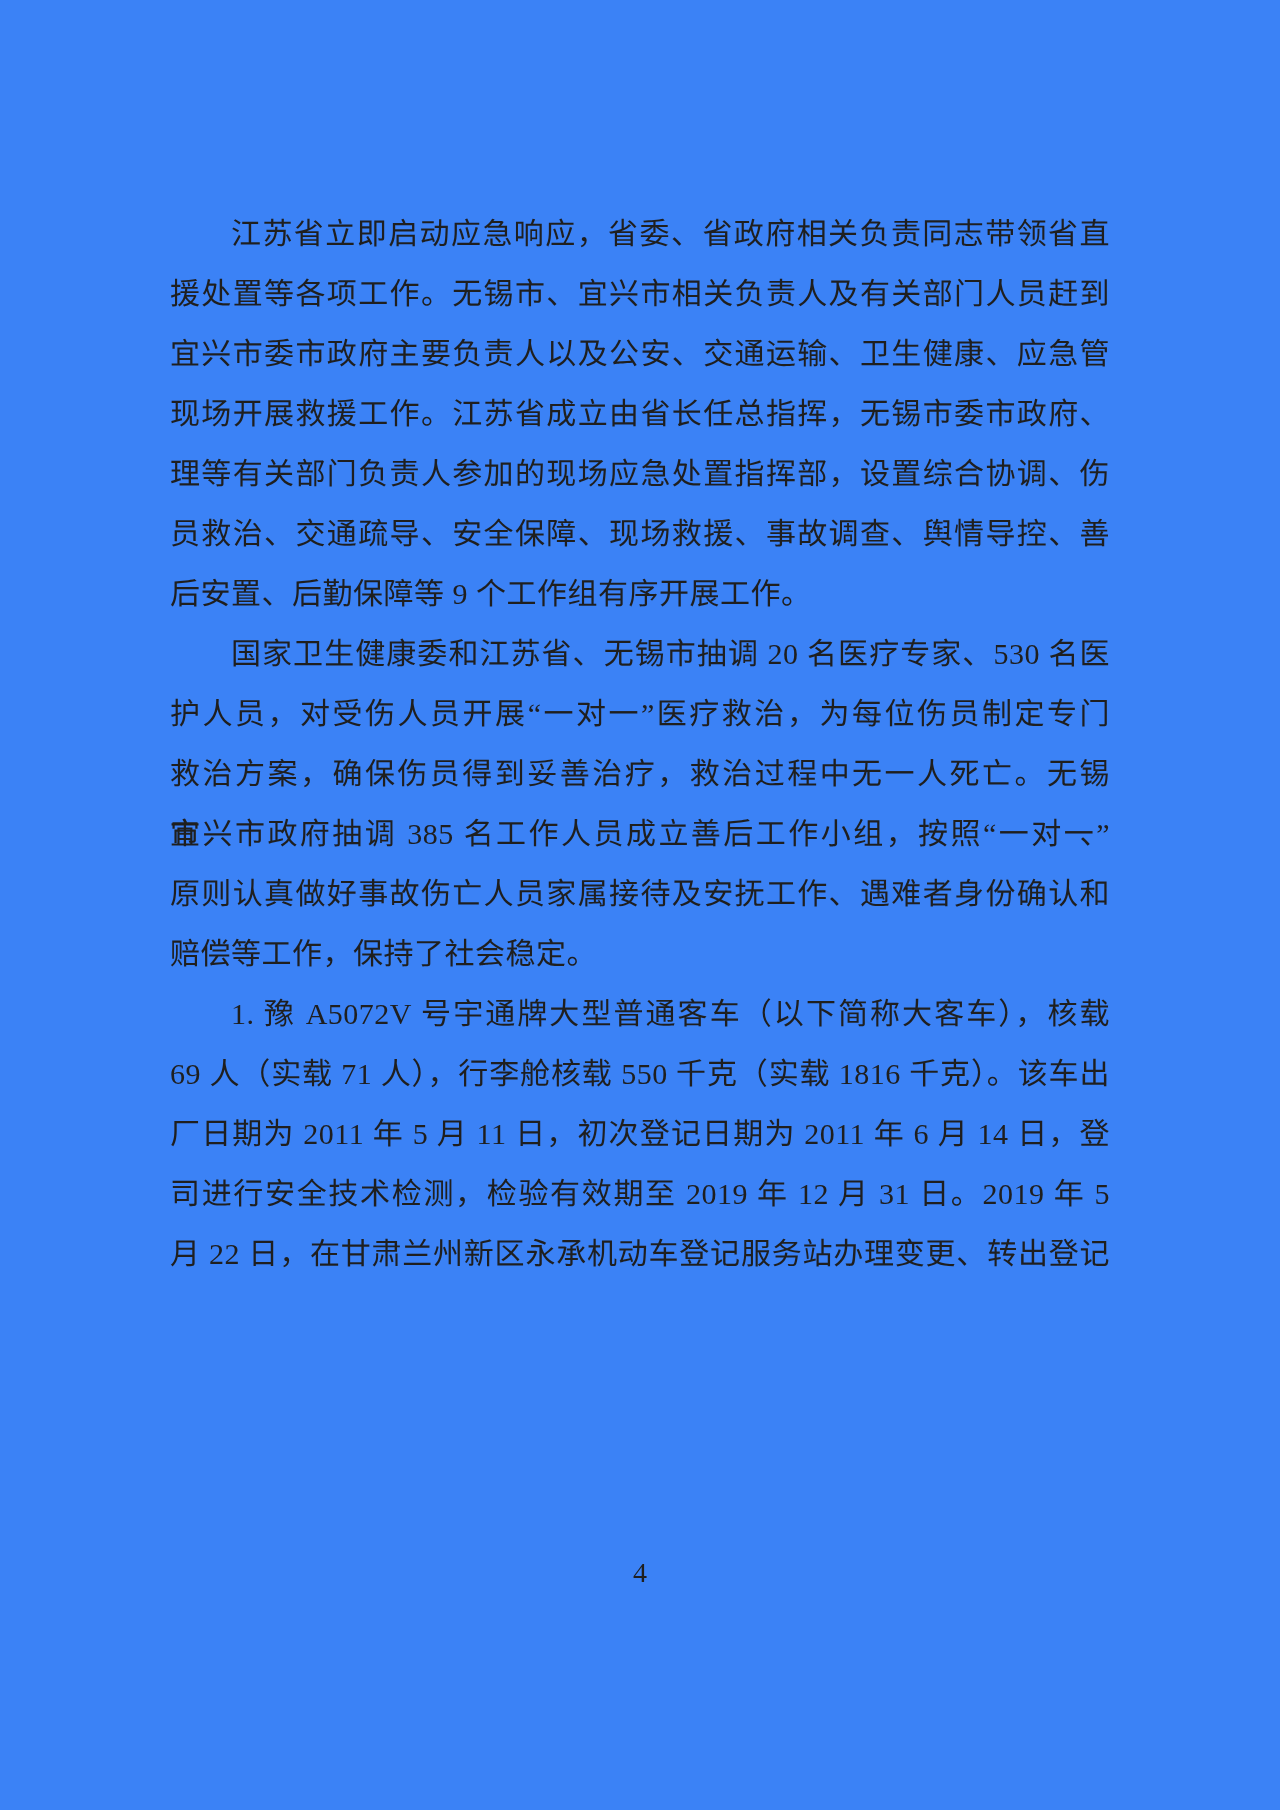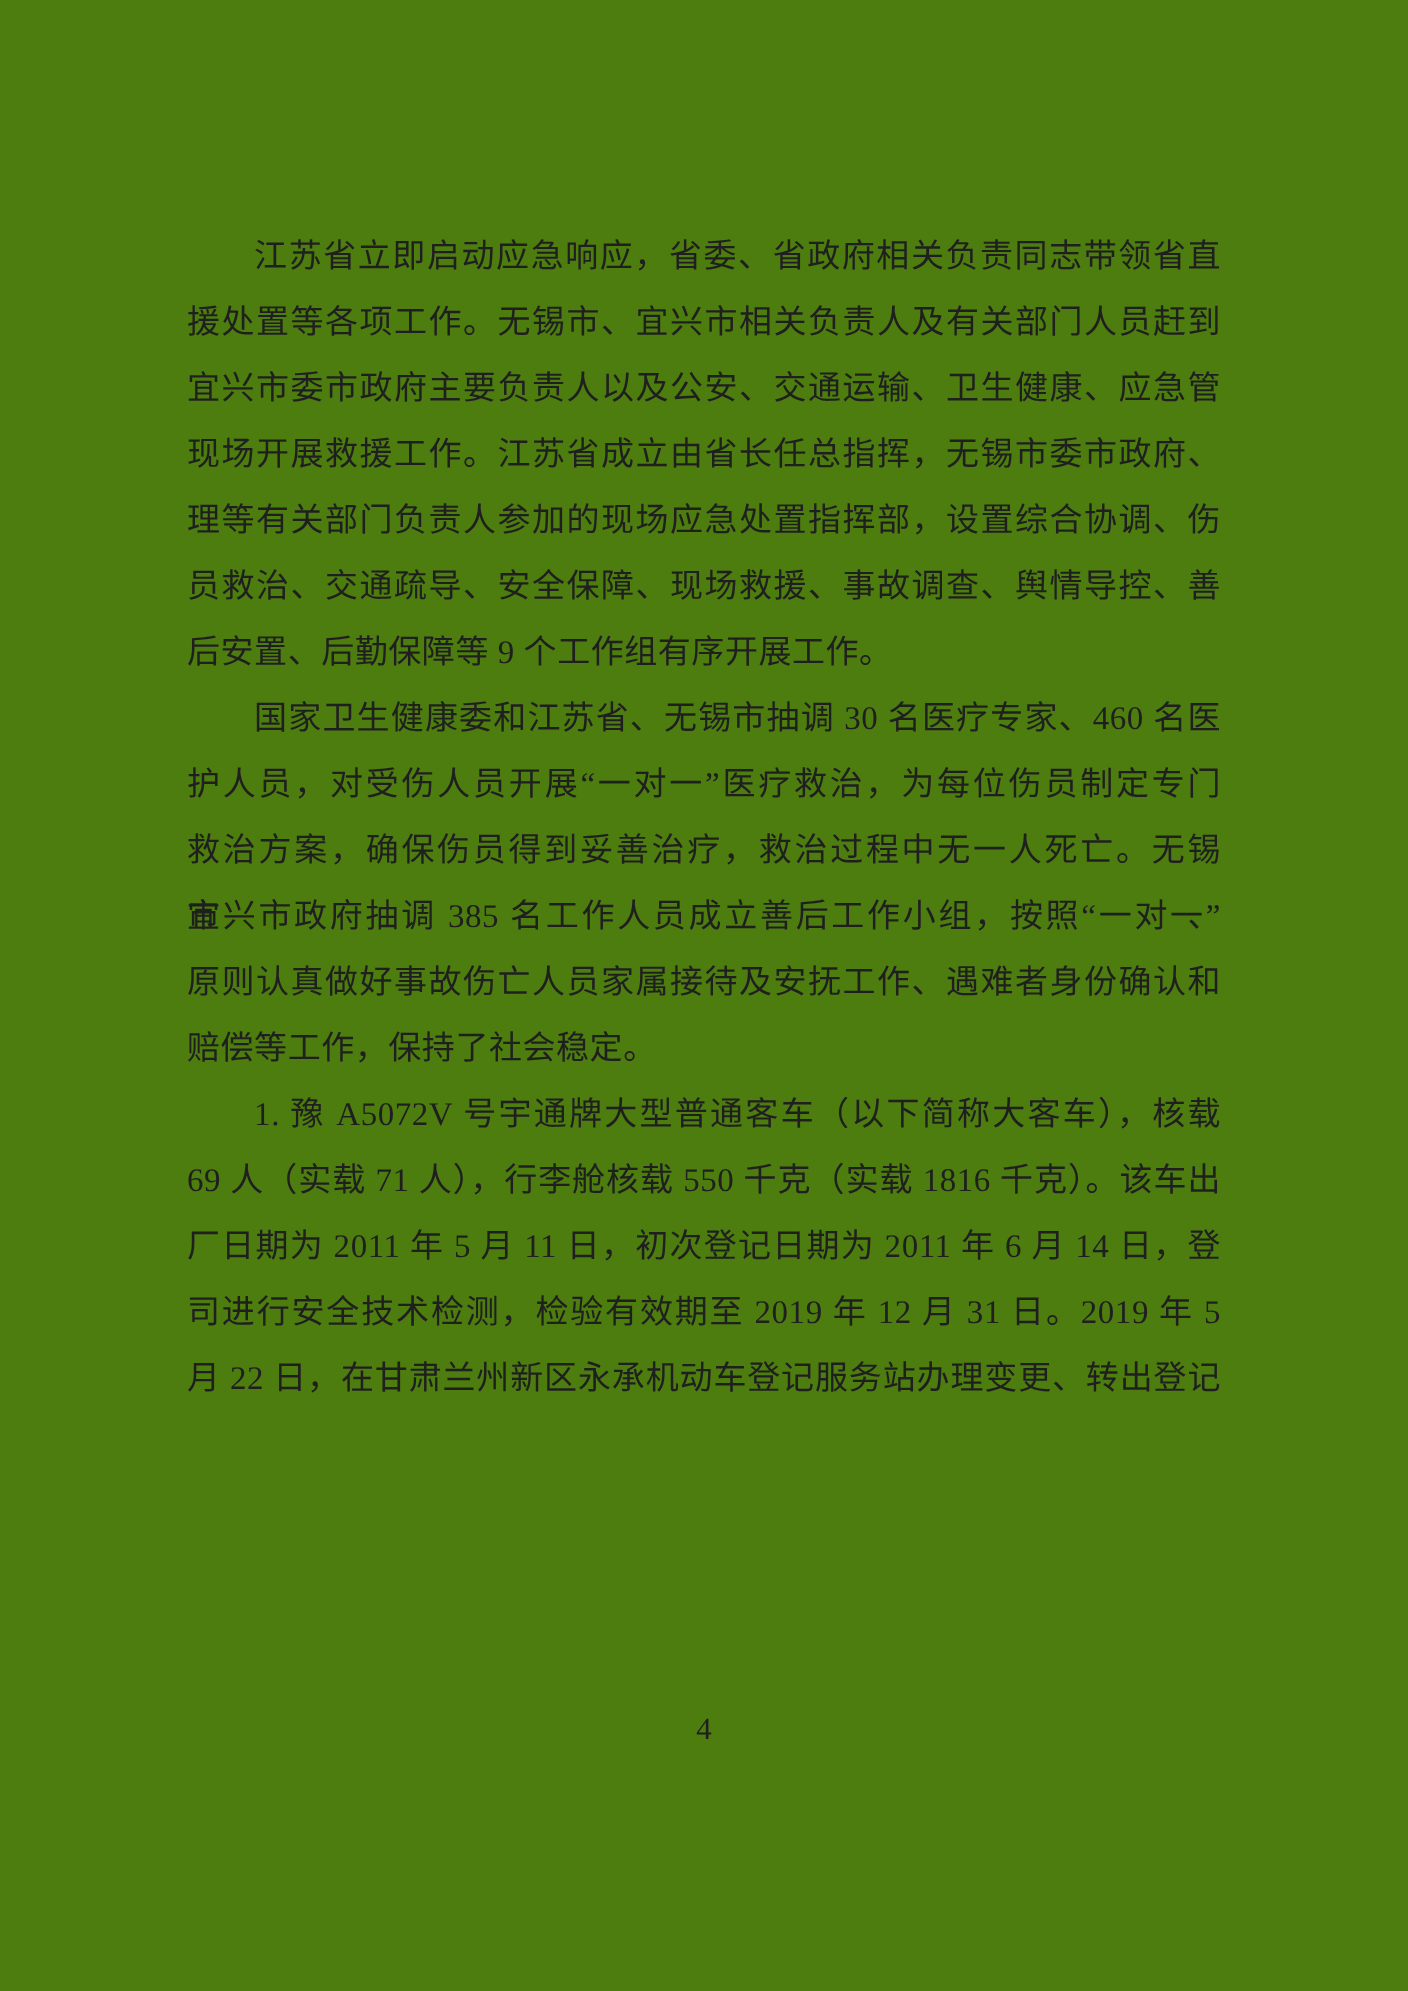--- a/index.html
+++ b/index.html
@@ -4,21 +4,21 @@
 <style>
   html, body {
     margin: 0;
     padding: 0;
     background: #ffffff;
   }
   .page {
     position: relative;
     width: 1280px;
     height: 1810px;
-    background: #4d7c0f;
+    background: #3b82f6;
     overflow: hidden;
     font-family: "Liberation Serif", "DejaVu Serif", serif;
     color: #1f1f1f;
   }
   .text-block {
     position: absolute;
     left: 170px;
     top: 204px;
     width: 940px;
   }
@@ -57,21 +57,21 @@
 
 <div class="page">
   <div class="text-block" id="text-block">
       <div class="line justify indent">江苏省立即启动应急响应，省委、省政府相关负责同志带领省直</div>
       <div class="line justify">援处置等各项工作。无锡市、宜兴市相关负责人及有关部门人员赶到</div>
       <div class="line justify">宜兴市委市政府主要负责人以及公安、交通运输、卫生健康、应急管</div>
       <div class="line justify">现场开展救援工作。江苏省成立由省长任总指挥，无锡市委市政府、</div>
       <div class="line justify">理等有关部门负责人参加的现场应急处置指挥部，设置综合协调、伤</div>
       <div class="line justify">员救治、交通疏导、安全保障、现场救援、事故调查、舆情导控、善</div>
       <div class="line">后安置、后勤保障等 9 个工作组有序开展工作。</div>
-      <div class="line justify indent">国家卫生健康委和江苏省、无锡市抽调 30 名医疗专家、460 名医</div>
+      <div class="line justify indent">国家卫生健康委和江苏省、无锡市抽调 20 名医疗专家、530 名医</div>
       <div class="line justify">护人员，对受伤人员开展“一对一”医疗救治，为每位伤员制定专门</div>
       <div class="line justify">救治方案，确保伤员得到妥善治疗，救治过程中无一人死亡。无锡市、</div>
       <div class="line justify">宜兴市政府抽调 385 名工作人员成立善后工作小组，按照“一对一”</div>
       <div class="line justify">原则认真做好事故伤亡人员家属接待及安抚工作、遇难者身份确认和</div>
       <div class="line">赔偿等工作，保持了社会稳定。</div>
       <div class="line justify indent">1. 豫 A5072V 号宇通牌大型普通客车（以下简称大客车），核载</div>
       <div class="line justify">69 人（实载 71 人），行李舱核载 550 千克（实载 1816 千克）。该车出</div>
       <div class="line justify">厂日期为 2011 年 5 月 11 日，初次登记日期为 2011 年 6 月 14 日，登</div>
       <div class="line justify">司进行安全技术检测，检验有效期至 2019 年 12 月 31 日。2019 年 5</div>
       <div class="line justify">月 22 日，在甘肃兰州新区永承机动车登记服务站办理变更、转出登记</div>

